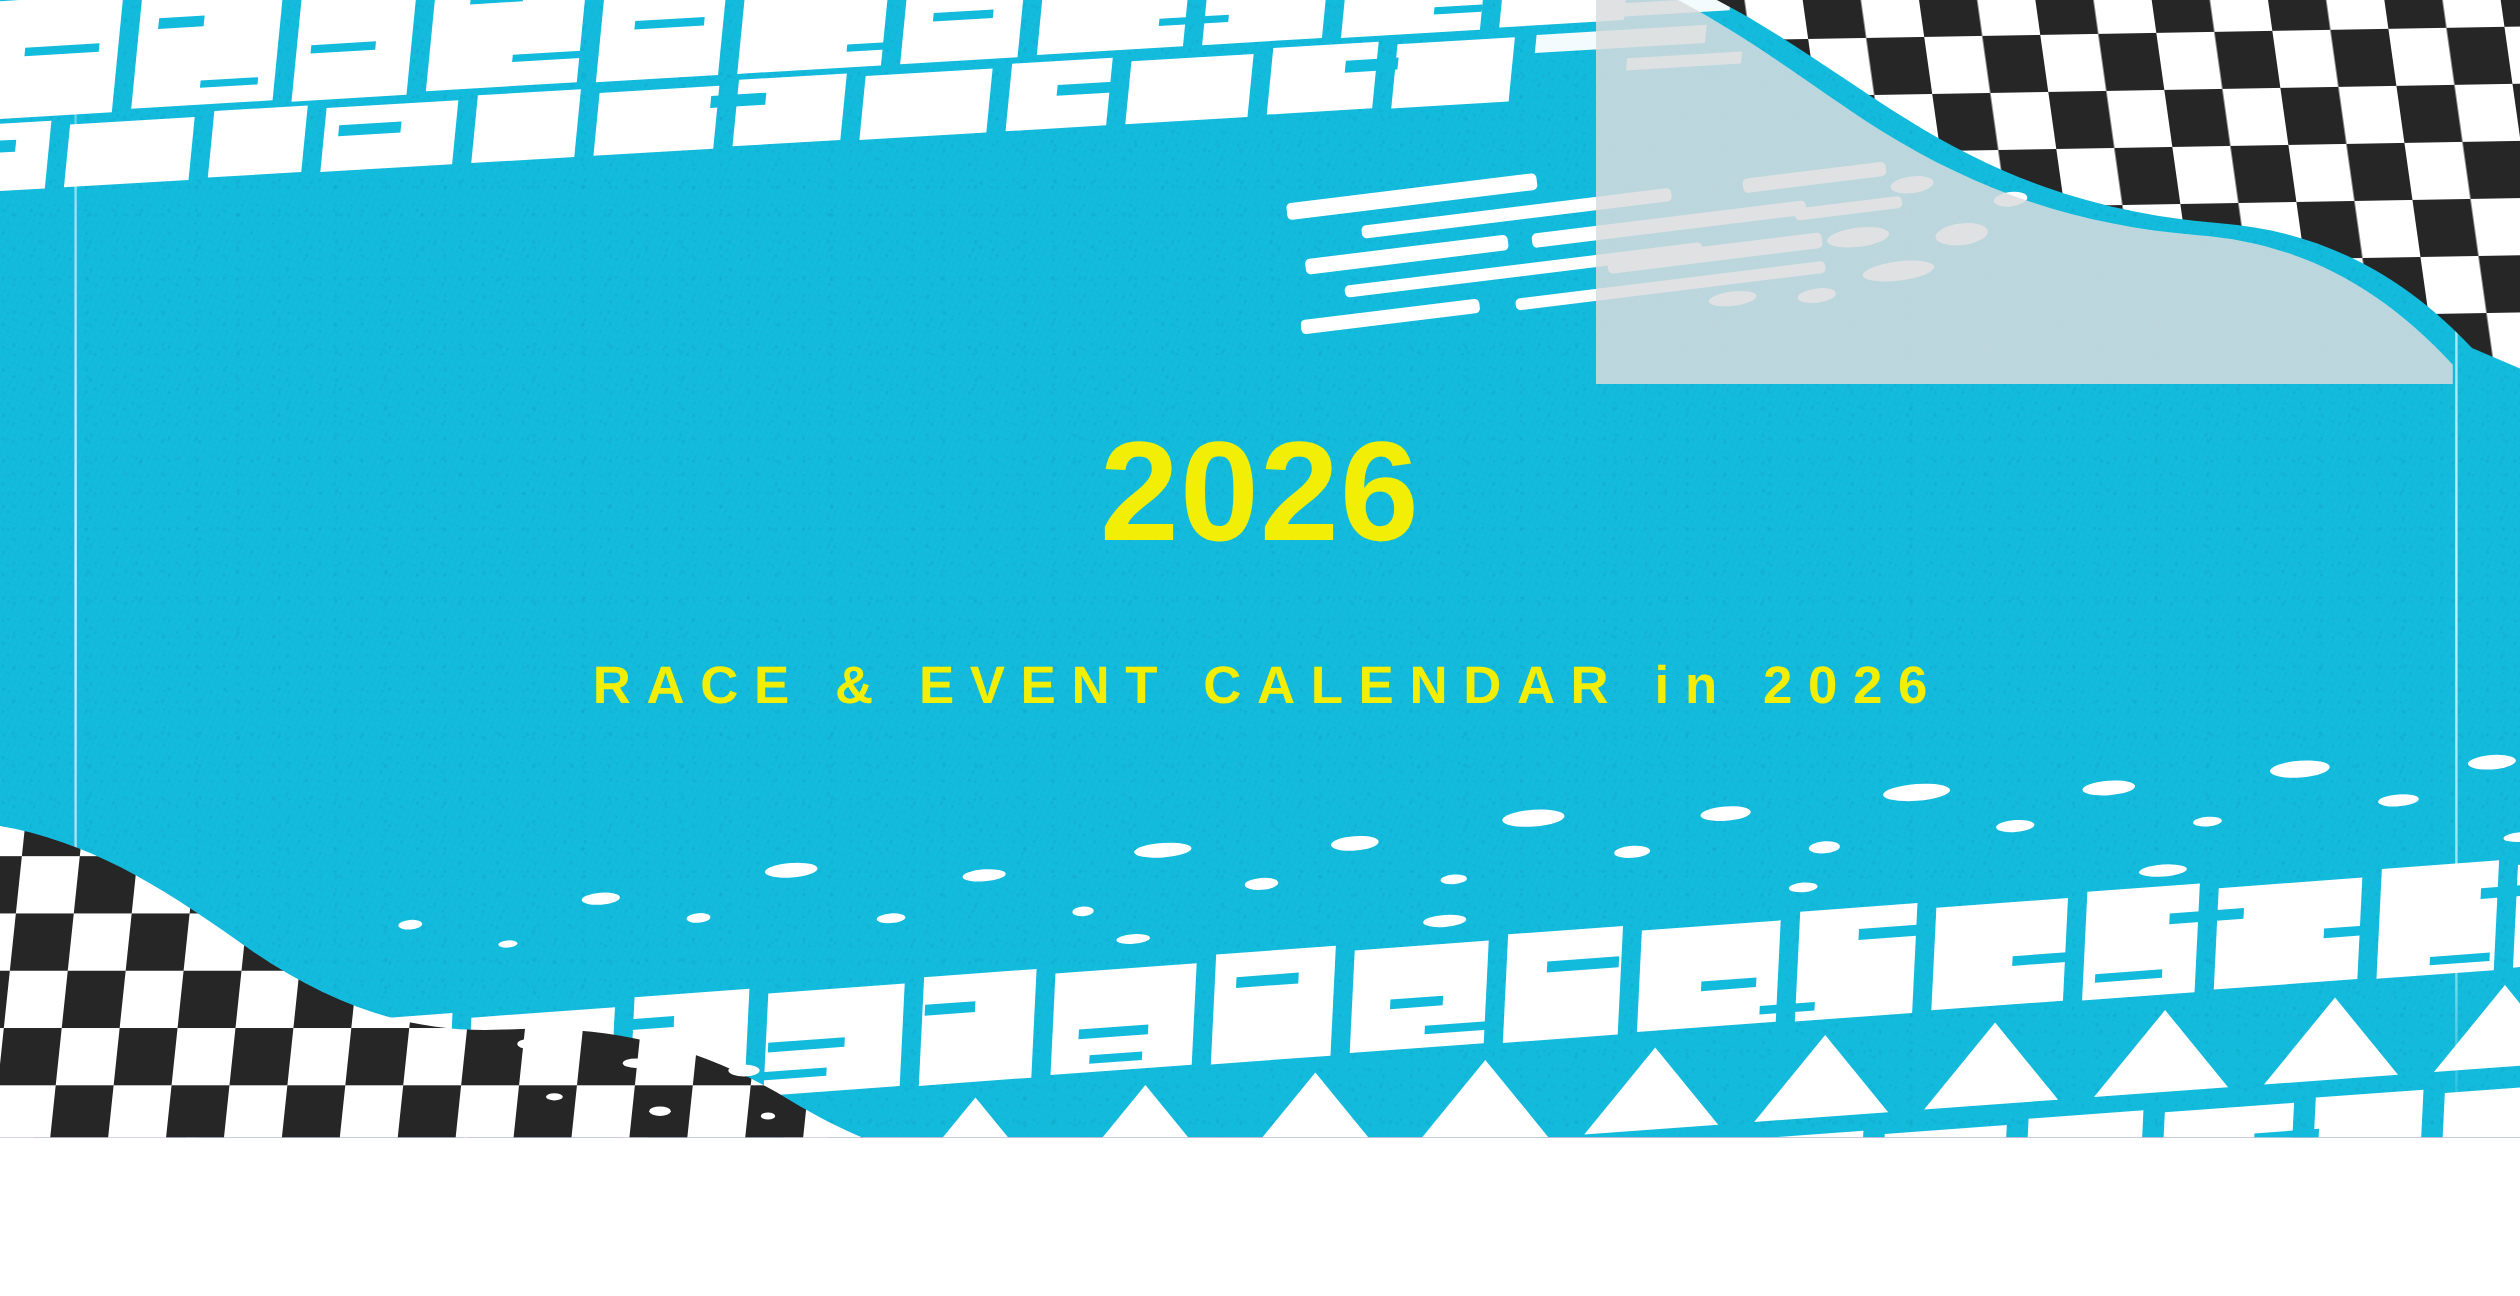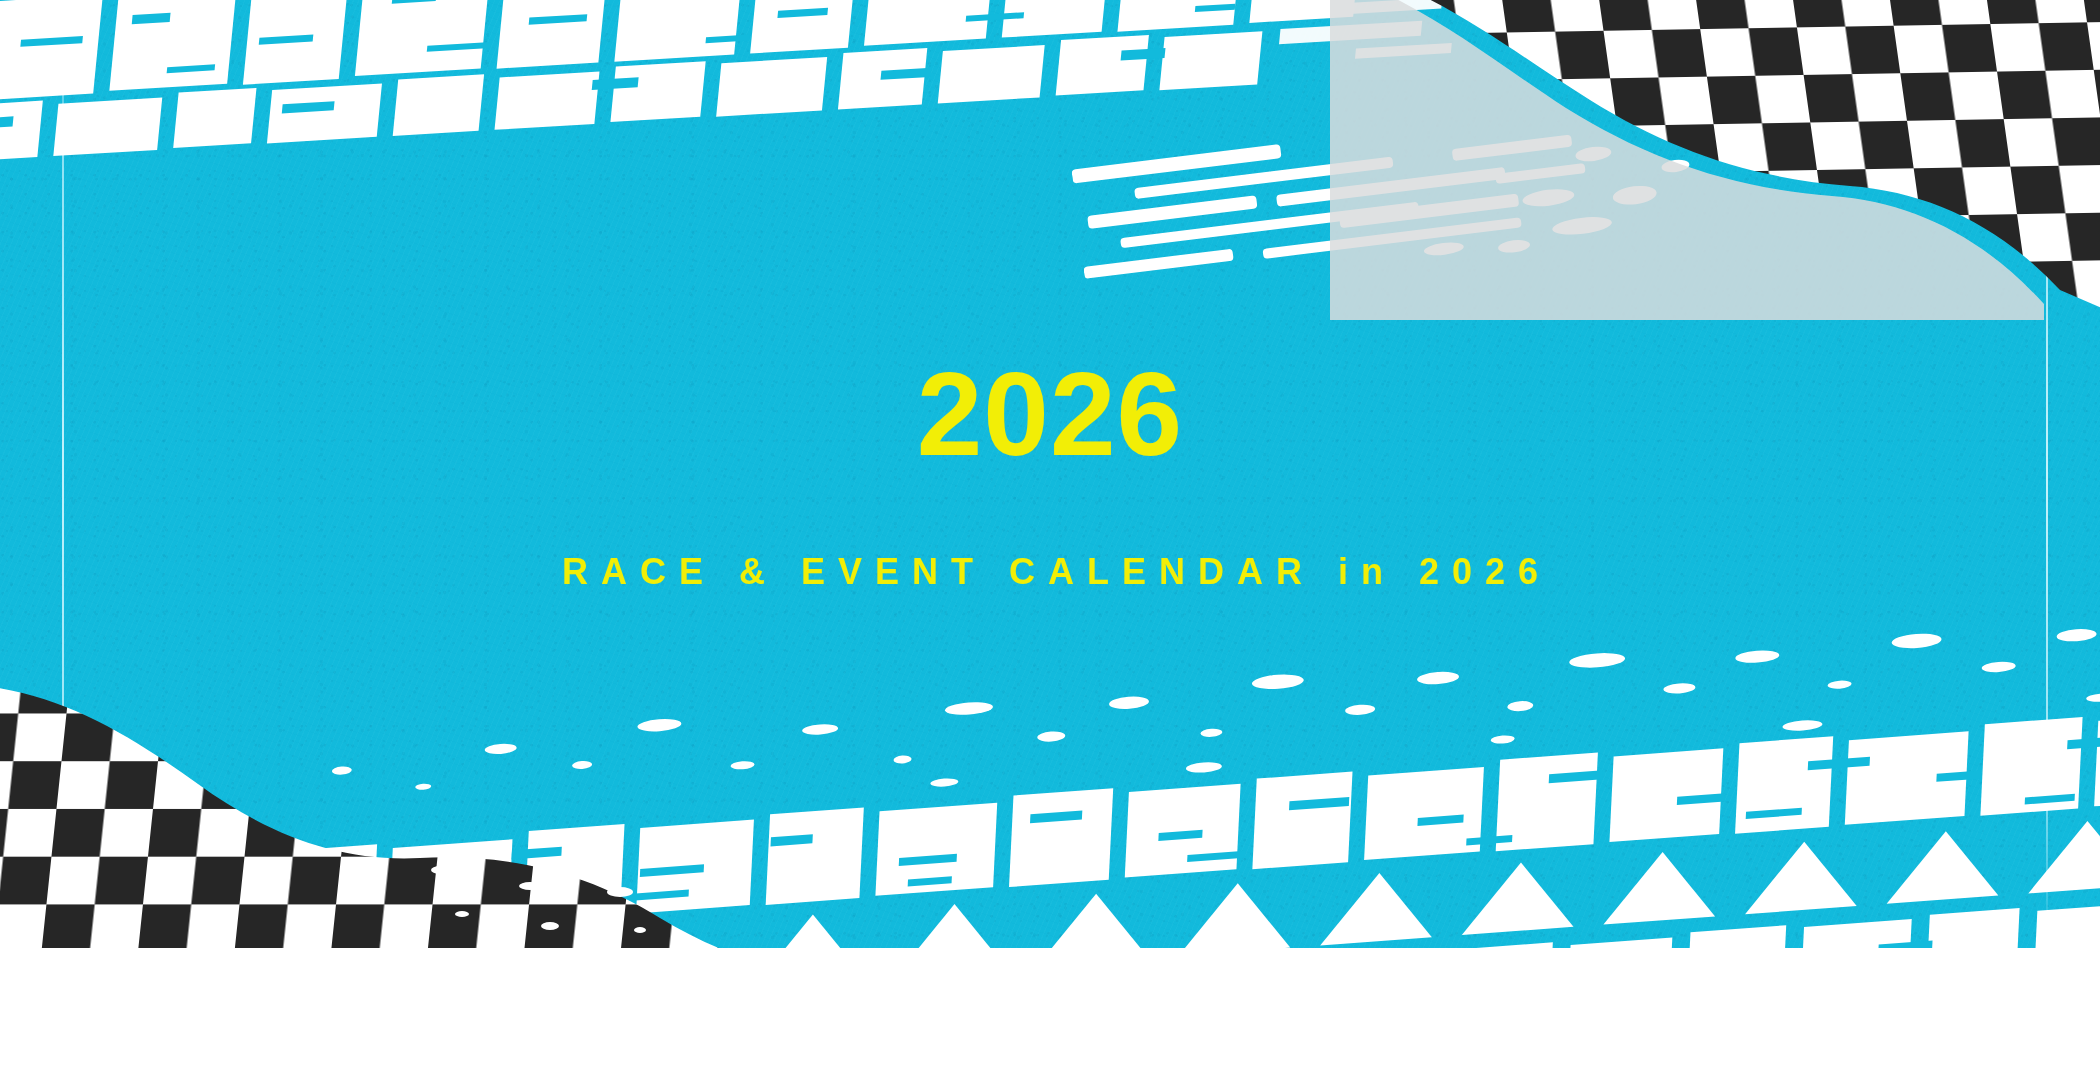--- a/index.html
+++ b/index.html
@@ -121,21 +121,21 @@
     font-size: 118px;
     font-weight: bold;
     line-height: 1.14;
     letter-spacing: 0px;
     margin: 0;
     white-space: nowrap;
     user-select: none;
   }
   .subtitle {
     color: #F2EE06;
-    font-size: 36px;
+    font-size: 44px;
     font-weight: bold;
     letter-spacing: 13px;
     margin: 74px 0 0 0;
     padding-left: 13px;
     white-space: nowrap;
     user-select: none;
   }
 </style>
 </head>
 <body>

